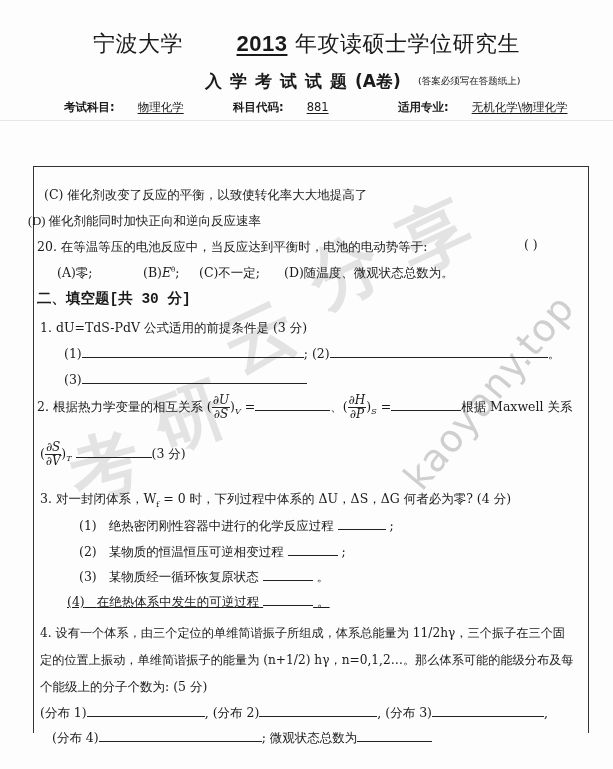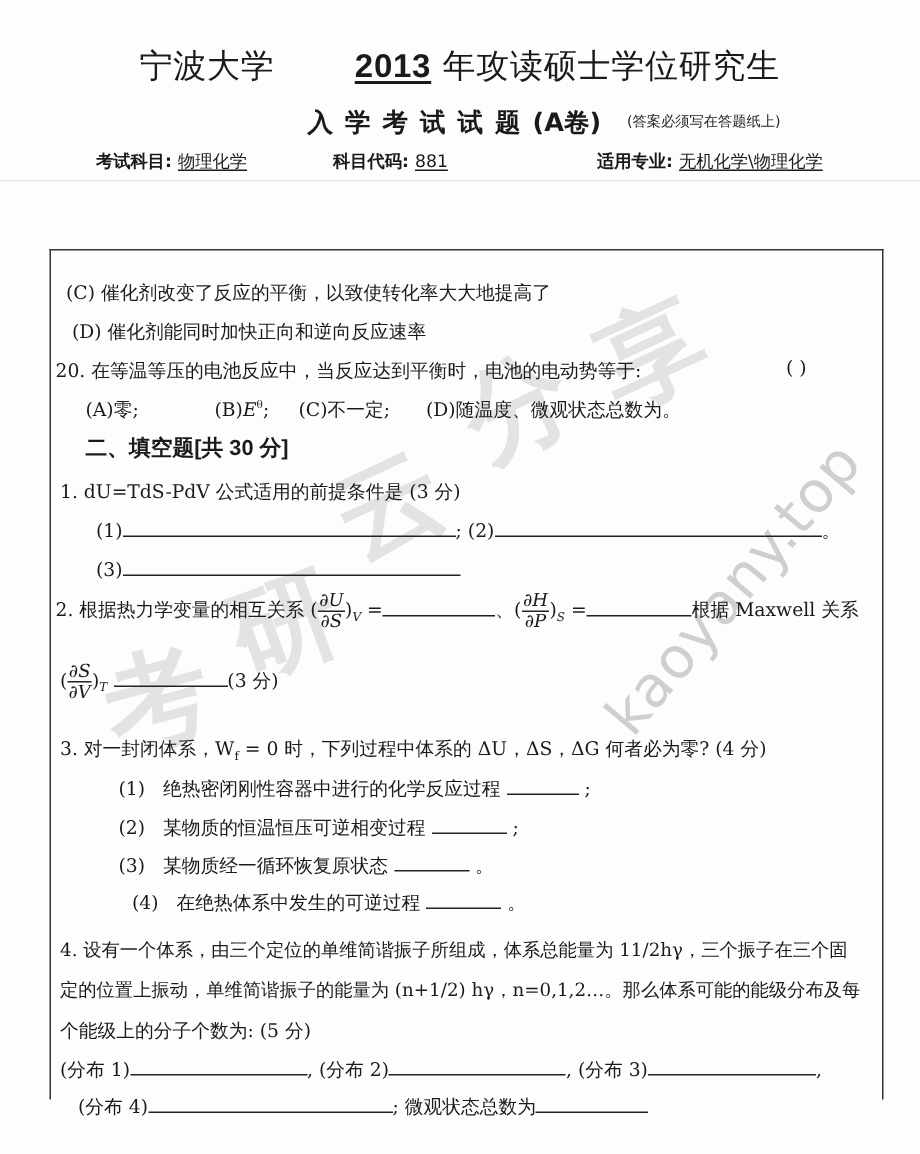--- a/index.html
+++ b/index.html
@@ -7,29 +7,29 @@
     width:613px; height:769px; background:#fdfdfd; position:relative; overflow:hidden;
     font-family:"DejaVu Serif","Liberation Serif",serif; color:#1a1a1a;
   }
   .abs { position:absolute; white-space:nowrap; }
   .title1 { left:0; width:613px; top:29px; text-align:center; font-size:22px; letter-spacing:0.5px; font-family:"DejaVu Sans",sans-serif; }
   .title1 .year { font-weight:bold; font-family:"Liberation Sans",sans-serif; text-decoration:underline; text-underline-offset:3px; text-decoration-thickness:2px;margin-left:46px; }
   .title2 { left:205px; top:70px; font-size:17px; font-weight:bold; font-family:"DejaVu Sans",sans-serif; letter-spacing:8px; }
   .title2 .ab { letter-spacing:0; }
   .title2-note { left:418px; top:75px; font-size:9.5px; font-family:"DejaVu Sans",sans-serif; color:#222; }
   .info { top:100px; font-size:11.5px; font-weight:bold; font-family:"DejaVu Sans",sans-serif; }
-  .info .val { font-weight:normal; text-decoration:underline; text-underline-offset:2px; }
+  .info .val { font-weight:normal; text-decoration:underline; text-underline-offset:2px;margin-left:19px; }
   .infoline { left:0; top:120px; width:613px; height:1px; background:#e6e6e6; }
 
   .box { position:absolute; left:33px; top:166px; width:554px; height:566px;
     border-top:1.2px solid #333; border-left:1.2px solid #333; border-right:1.2px solid #333; }
 
   .line { position:absolute; font-size:12.5px; white-space:nowrap; }
   .blank { display:inline-block; border-bottom:1px solid #222; height:11px; vertical-align:baseline; }
-  .h2 { font-size:14.5px; font-weight:bold; font-family:Liberation Sans, sans-serif;margin-left:20px; }
+  .h2 { font-size:14.5px; font-weight:bold; font-family:Liberation Mono, monospace; }
   .frac { display:inline-block; vertical-align:middle; text-align:center; font-style:italic; font-size:12px; line-height:13px; }
   .frac .num { display:block; border-bottom:1px solid #222; padding:0 1px; }
   .frac .den { display:block; }
   .sub { font-size:8px; font-style:italic; vertical-align:-3px; }
 
   .wm { position:absolute; color:#d9d9d9; pointer-events:none; }
   .wm-site { left:395px; top:470px; font-size:38px; font-family:"DejaVu Sans",sans-serif; transform:rotate(-50deg); transform-origin:left top; color:#cfcfcf; letter-spacing:1px; }
   .wm-cal { font-family:"DejaVu Serif",serif; font-size:70px; color:#e3e3e3; font-weight:bold; }
 </style>
 </head>
@@ -49,34 +49,34 @@
 </div>
 <div class="abs title2">
   <span>入学考试试题</span><span class="ab">(A卷)</span>
 </div>
 <div class="abs title2-note">(答案必须写在答题纸上)</div>
 
 <div class="abs info" style="left:64px;">
   <span>考试科目:</span>
   <span class="val">物理化学</span>
 </div>
-<div class="abs info" style="left:222px;">
+<div class="abs info" style="left:233px;">
   <span>科目代码:</span>
   <span class="val">881</span>
 </div>
 <div class="abs info" style="left:398px;">
   <span>适用专业:</span>
   <span class="val">无机化学\物理化学</span>
 </div>
 <div class="abs infoline"></div>
 
 <div class="box"></div>
 
 <div class="line" style="left:44px;top:187px;">(C)  催化剂改变了反应的平衡，以致使转化率大大地提高了</div>
-<div class="line" style="left:48px;top:213px;">(D)  催化剂能同时加快正向和逆向反应速率</div>
+<div class="line" style="left:28px;top:213px;font-family:Liberation Serif, serif;">(D)  催化剂能同时加快正向和逆向反应速率</div>
 
 <div class="line" style="left:37px;top:239px;">20. 在等温等压的电池反应中，当反应达到平衡时，电池的电动势等于:</div>
 <div class="line" style="left:524px;top:237px;">(     )</div>
 <div class="line" style="left:57px;top:265px;">(A)零;</div>
 <div class="line" style="left:143px;top:265px;">
   <span>(B)</span><i>E</i><sup style="font-size:7px;">θ</sup><span>;</span>
 </div>
 <div class="line" style="left:199px;top:265px;">(C)不一定;</div>
 <div class="line" style="left:284px;top:265px;">(D)随温度、微观状态总数为。</div>
 
@@ -102,21 +102,21 @@
 </div>
 <div class="line" style="left:79px;top:518px;">
   <span>(1)</span>&nbsp;&nbsp;&nbsp;<span>绝热密闭刚性容器中进行的化学反应过程</span> <span class="blank" style="width:48px;"></span> <span>;</span>
 </div>
 <div class="line" style="left:79px;top:544px;">
   <span>(2)</span>&nbsp;&nbsp;&nbsp;<span>某物质的恒温恒压可逆相变过程</span> <span class="blank" style="width:50px;"></span> <span>;</span>
 </div>
 <div class="line" style="left:79px;top:569px;">
   <span>(3)</span>&nbsp;&nbsp;&nbsp;<span>某物质经一循环恢复原状态</span> <span class="blank" style="width:50px;"></span> <span>。</span>
 </div>
-<div class="line" style="left:88px;top:594px;">
+<div class="line" style="left:67px;top:594px;text-decoration:underline;">
   <span>(4)</span>&nbsp;&nbsp;&nbsp;<span>在绝热体系中发生的可逆过程</span> <span class="blank" style="width:50px;"></span> <span>。</span>
 </div>
 
 <div class="line" style="left:40px;top:625px;font-size:12.2px;">4. 设有一个体系，由三个定位的单维简谐振子所组成，体系总能量为 11/2hγ，三个振子在三个固</div>
 <div class="line" style="left:40px;top:652px;font-size:12.2px;">定的位置上振动，单维简谐振子的能量为 (n+1/2) hγ，n=0,1,2…。那么体系可能的能级分布及每</div>
 <div class="line" style="left:40px;top:679px;text-align:center;">个能级上的分子个数为: (5 分)</div>
 <div class="line" style="left:40px;top:705px;">
   <span>(分布 1)</span><span class="blank" style="width:118px;"></span><span>, (分布 2)</span><span class="blank" style="width:118px;"></span><span>, (分布 3)</span><span class="blank" style="width:112px;"></span><span>,</span>
 </div>
 <div class="line" style="left:52px;top:730px;">

